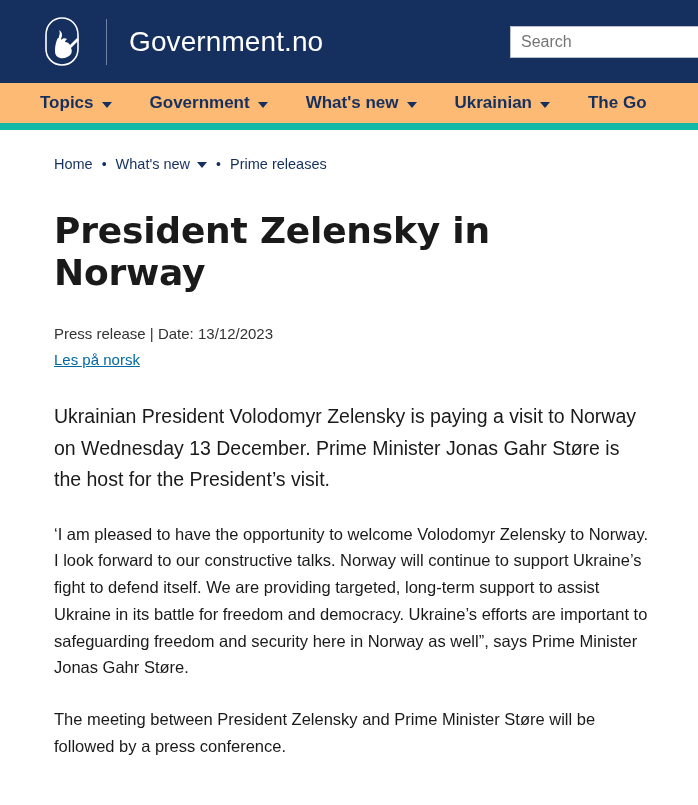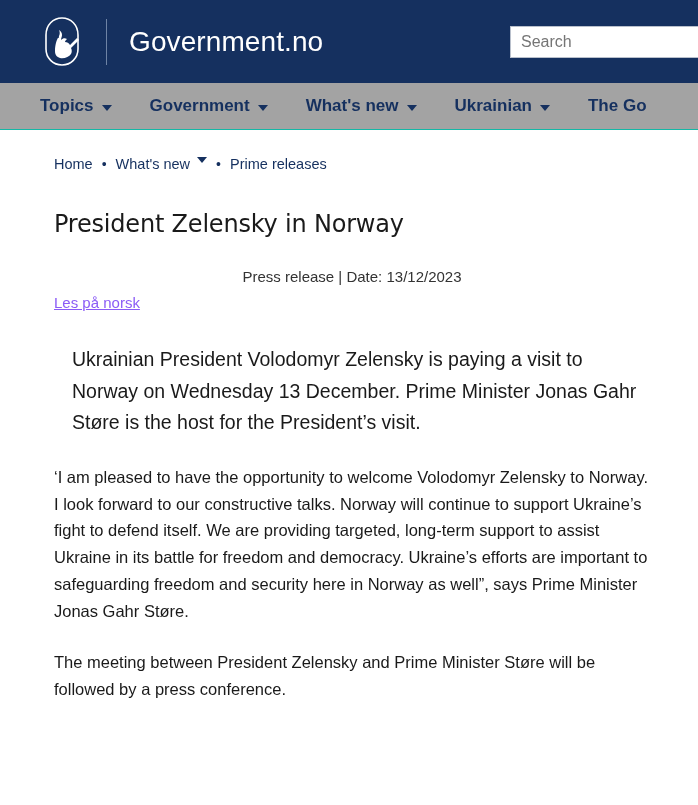--- a/index.html
+++ b/index.html
@@ -60,26 +60,26 @@
     background: #ffffff;
     font-size: 16px;
     color: #6b6b6b;
     padding: 4px 10px;
     font-family: "Liberation Sans", sans-serif;
     outline: none;
   }
 
   
   .main-nav {
-    background: #a3a3a3;
+    background: #fdba74;
     height: 47px;
     display: flex;
     align-items: center;
     padding-left: 40px;
-    border-bottom: 1px solid #14b8a6;
+    border-bottom: 7px solid #14b8a6;
     overflow: hidden;
     white-space: nowrap;
   }
   .nav-item {
     display: inline-flex;
     align-items: center;
     color: #15305f;
     font-size: 17px;
     font-weight: bold;
     margin-right: 38px;
@@ -96,20 +96,21 @@
     position: relative;
     top: 2px;
   }
 
   
   .breadcrumb {
     padding: 26px 12px 0 54px;
     font-size: 14.5px;
     color: #15305f;
     display: flex;
+    align-items: center;
   }
   .bc-link {
     color: #15305f;
     text-decoration: none;
     cursor: pointer;
   }
   .bc-sep {
     margin: 0 9px;
     color: #15305f;
     font-size: 14px;
@@ -125,46 +126,45 @@
     top: 1px;
   }
 
   
   .article {
     padding: 0 48px 0 54px;
     max-width: 698px;
   }
   h1.title {
     font-family: "DejaVu Sans", sans-serif;
-    font-size: 24px;
+    font-size: 36px;
     line-height: 1.18;
-    font-weight: 400;
+    font-weight: 700;
     color: #1a1a1a;
     margin: 38px 0 0 0;
     letter-spacing: -0.2px;
   }
   .meta {
     font-size: 15px;
     color: #333333;
     margin: 30px 0 0 0;
-    text-align: center;
   }
   .les-norsk {
     display: inline-block;
     margin-top: 9px;
     font-size: 15px;
-    color: #8b5cf6;
+    color: #0369a1;
     text-decoration: underline;
     cursor: pointer;
   }
   p.lead {
     font-size: 19.5px;
     line-height: 1.62;
     color: #1a1a1a;
-    margin: 32px 0 0 18px;
+    margin: 32px 0 0 0;
     font-weight: 400;
   }
   p.body {
     font-size: 16.5px;
     line-height: 1.62;
     color: #1a1a1a;
     margin: 25px 0 0 0;
   }
 </style>
 </head>

